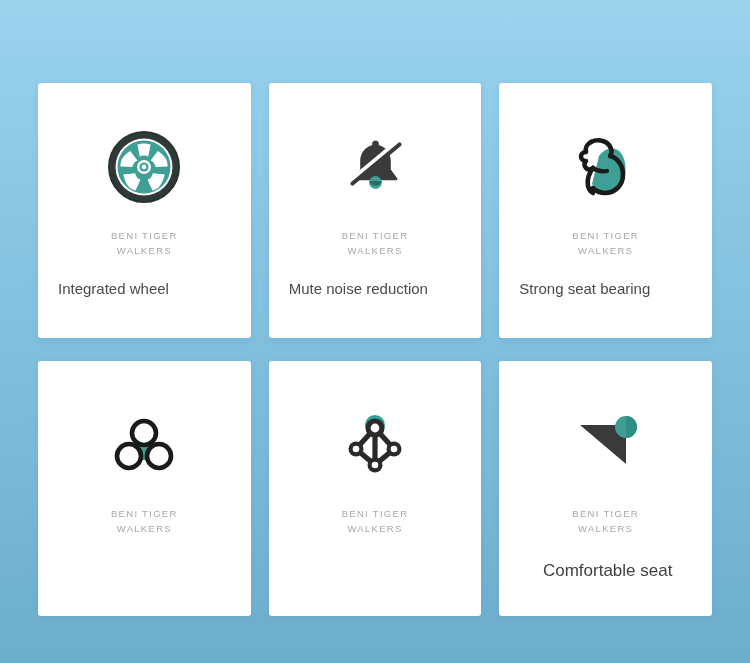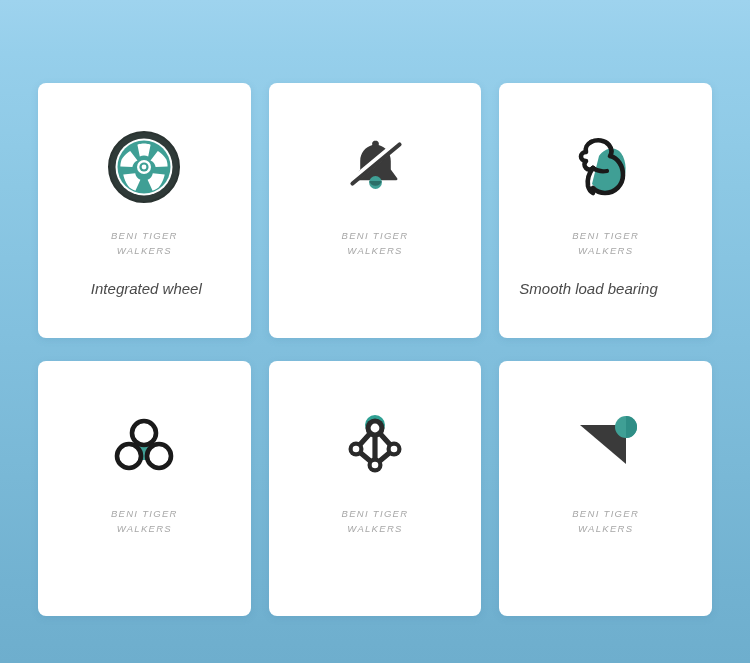--- a/index.html
+++ b/index.html
@@ -29,24 +29,23 @@
     display: grid;
     grid-template-columns: repeat(3, 1fr);
     grid-template-rows: 255px 255px;
     column-gap: 18px;
     row-gap: 23px;
   }
 
   .feature-card {
     position: relative;
     background: #ffffff;
-    border-radius: 8px;
+    border-radius: 3px;
     box-shadow: 0 2px 7px rgba(70, 130, 165, 0.18);
     overflow: hidden;
-    font-style: italic;
   }
 
   .icon-wrap {
     position: absolute;
     left: 0;
     right: 0;
     top: 46px;
     height: 76px;
     display: flex;
     align-items: center;
@@ -78,21 +77,21 @@
     line-height: 20px;
     font-family: "Liberation Sans", sans-serif;
   }
   .card-title.center-title {
     top: 200px;
     text-align: center;
     font-size: 17px;
     color: #3f3f3f;
   }
   .card-title.mid-title {
-    text-align: center;
+    text-align: left;
   }
   .card-title.low-title {
     top: 208px;
   }
 </style>
 </head>
 <body>
 
 <div class="feature-grid">
 
@@ -131,37 +130,38 @@
         <path d="M13 52 L60 13" stroke="#ffffff" stroke-width="7" stroke-linecap="round" fill="none"></path>
         <path d="M14.5 53.5 L61.5 14.5" stroke="#3a3a3a" stroke-width="4.2" stroke-linecap="round" fill="none"></path>
         <circle cx="37.5" cy="52.5" r="6.4" fill="#3f9f95"></circle>
         <path d="M31.3 51 a6.4 6.4 0 0 0 12.4 0 z" fill="#2b6e68"></path>
       </svg>
     </div>
     <div class="watermark">
       <span class="wm-line">BENI TIGER</span>
       <span class="wm-line">WALKERS</span>
     </div>
+    <div class="card-title">Mute noise reduction</div>
   </div>
 
   <div class="feature-card">
     <div class="icon-wrap">
       <svg width="74" height="74" viewBox="0 0 74 74">
         <path d="M30 26 c6-9 17-10 22-3 c6 8 6 22 1 30 c-4 7-12 11-19 9 c-5-1.5-8-5-11-8" fill="#3f9f95"></path>
         <path d="M22 12 c6-3 14-2 18 3 c3 4 3 8 1 11 c8 2 13 10 13 19 c0 10-8 18-18 18 c-5 0-9-2-12-5" fill="none" stroke="#1a1a1a" stroke-width="4.6" stroke-linecap="round" stroke-linejoin="round"></path>
         <path d="M22 12 c-4 2-6 6-5 10 c-3 0-5 2-5 4.5 c0 2.5 2 4.5 5 4.5 c-2 2-2 5 0 7 c2 2 5 2 7 0" fill="none" stroke="#1a1a1a" stroke-width="4.6" stroke-linecap="round" stroke-linejoin="round"></path>
         <path d="M24 38 c4 3 9 4 14 3" fill="none" stroke="#1a1a1a" stroke-width="4.2" stroke-linecap="round"></path>
         <path d="M24 38 c-4 5-6 12-5 18 c1 4 3 6 5 7" fill="none" stroke="#1a1a1a" stroke-width="4.6" stroke-linecap="round"></path>
       </svg>
     </div>
     <div class="watermark">
       <span class="wm-line">BENI TIGER</span>
       <span class="wm-line">WALKERS</span>
     </div>
-    <div class="card-title">Smooth load bearing</div>
+    <div class="card-title">Strong seat bearing</div>
   </div>
 
   <div class="feature-card">
     <div class="icon-wrap">
       <svg width="74" height="74" viewBox="0 0 74 74">
         <path d="M37 22 L54 52 L20 52 Z" fill="#3f9f95"></path>
         <circle cx="37" cy="25" r="12" fill="#ffffff" stroke="#1a1a1a" stroke-width="4.6"></circle>
         <circle cx="22" cy="48" r="12" fill="#ffffff" stroke="#1a1a1a" stroke-width="4.6"></circle>
         <circle cx="52" cy="48" r="12" fill="#ffffff" stroke="#1a1a1a" stroke-width="4.6"></circle>
       </svg>
@@ -204,15 +204,16 @@
       <svg width="74" height="74" viewBox="0 0 74 74">
         <path d="M11 17 L57 17 L57 56 Z" fill="#3a3a3a"></path>
         <circle cx="57" cy="19" r="11" fill="#3f9f95"></circle>
         <path d="M57 8 a11 11 0 0 1 0 22 z" fill="#2f8e86"></path>
       </svg>
     </div>
     <div class="watermark">
       <span class="wm-line">BENI TIGER</span>
       <span class="wm-line">WALKERS</span>
     </div>
+    <div class="card-title center-title">Comfortable seat</div>
   </div>
 
 </div>
 
 </body></html>

